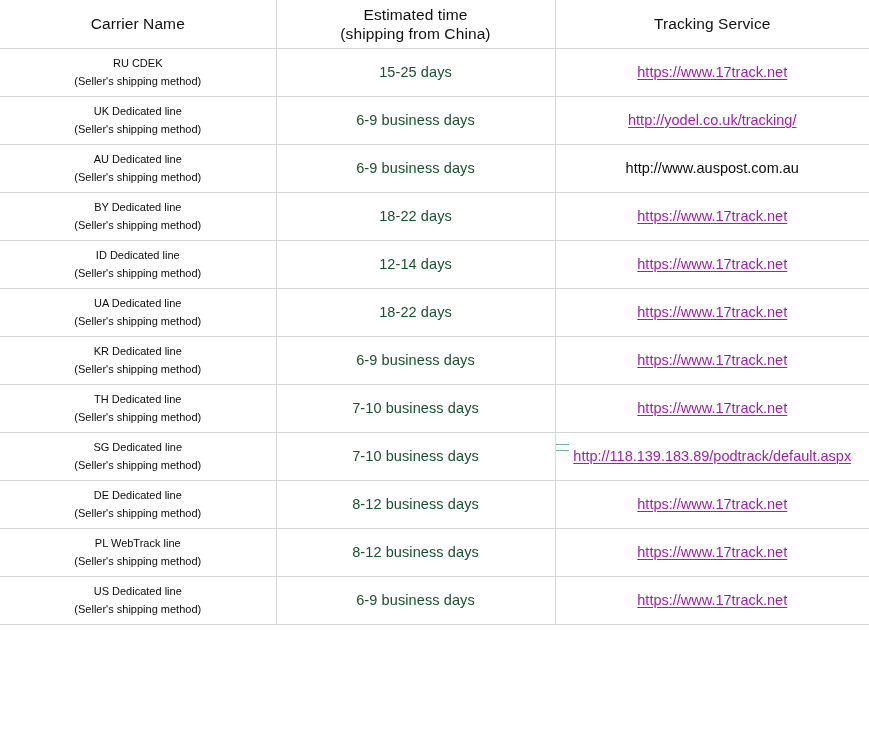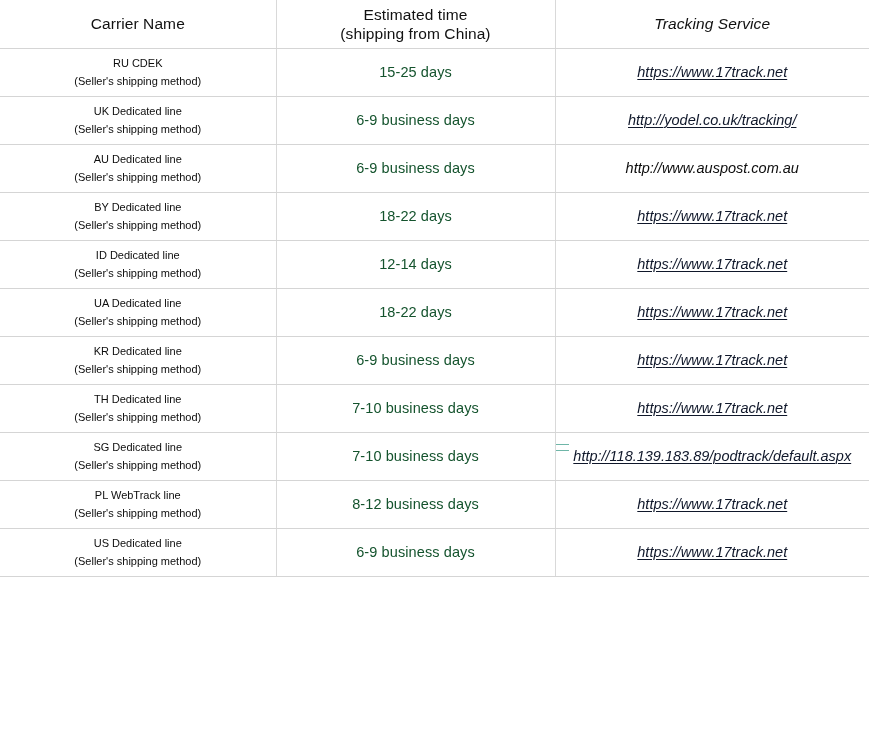--- a/index.html
+++ b/index.html
@@ -32,21 +32,20 @@
     border-bottom: 1px solid #d5d5d5;
     border-right: 1px solid #d9d9d9;
     text-align: center;
     vertical-align: middle;
     padding: 0 4px;
     box-sizing: border-box;
   }
   #shipping-table th:last-child,
   #shipping-table td:last-child {
     border-right: none;
-    font-style: italic;
   }
 
   
   thead tr { height: 48px; }
   thead th {
     font-weight: 400;
     font-size: 15.5px;
     line-height: 19px;
     color: #111111;
     letter-spacing: 0.1px;
@@ -73,21 +72,21 @@
     letter-spacing: 0.1px;
     margin-left: 6px;
   }
 
   td.track-cell {
     font-size: 14.5px;
     line-height: 19px;
     color: #0d0d0d;
   }
   td.track-cell .tracking-link {
-    color: #0f172a;
+    color: #a21caf;
     text-decoration: underline;
     text-underline-offset: 2px;
     text-decoration-thickness: 1px;
     word-break: break-all;
     display: inline;
     cursor: pointer;
   }
   td.track-cell .tracking-plain {
     color: #0d0d0d;
     text-decoration: none;
@@ -197,20 +196,28 @@
       <tr>
         <td class="carrier-cell">
           <span class="carrier-name">SG Dedicated line</span>
           <span class="carrier-sub">(Seller's shipping method)</span>
         </td>
         <td class="time-cell">7-10 business days</td>
         <td class="track-cell"><span class="tracking-link">http://118.139.183.89/podtrack/default.aspx</span></td>
       </tr>
       <tr>
         <td class="carrier-cell">
+          <span class="carrier-name">DE Dedicated line</span>
+          <span class="carrier-sub">(Seller's shipping method)</span>
+        </td>
+        <td class="time-cell">8-12 business days</td>
+        <td class="track-cell"><span class="tracking-link">https://www.17track.net</span></td>
+      </tr>
+      <tr>
+        <td class="carrier-cell">
           <span class="carrier-name">PL WebTrack line</span>
           <span class="carrier-sub">(Seller's shipping method)</span>
         </td>
         <td class="time-cell">8-12 business days</td>
         <td class="track-cell"><span class="tracking-link">https://www.17track.net</span></td>
       </tr>
       <tr>
         <td class="carrier-cell">
           <span class="carrier-name">US Dedicated line</span>
           <span class="carrier-sub">(Seller's shipping method)</span>

